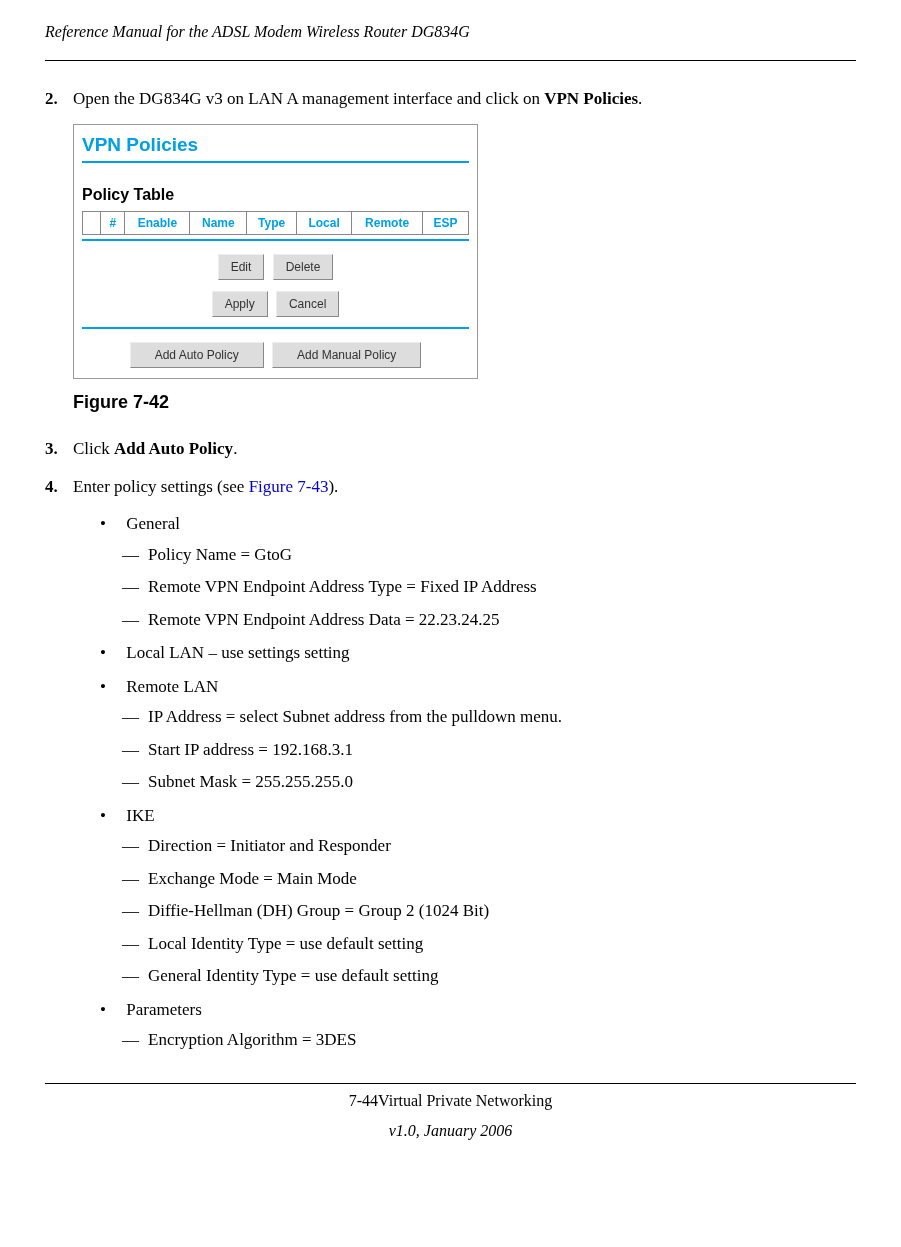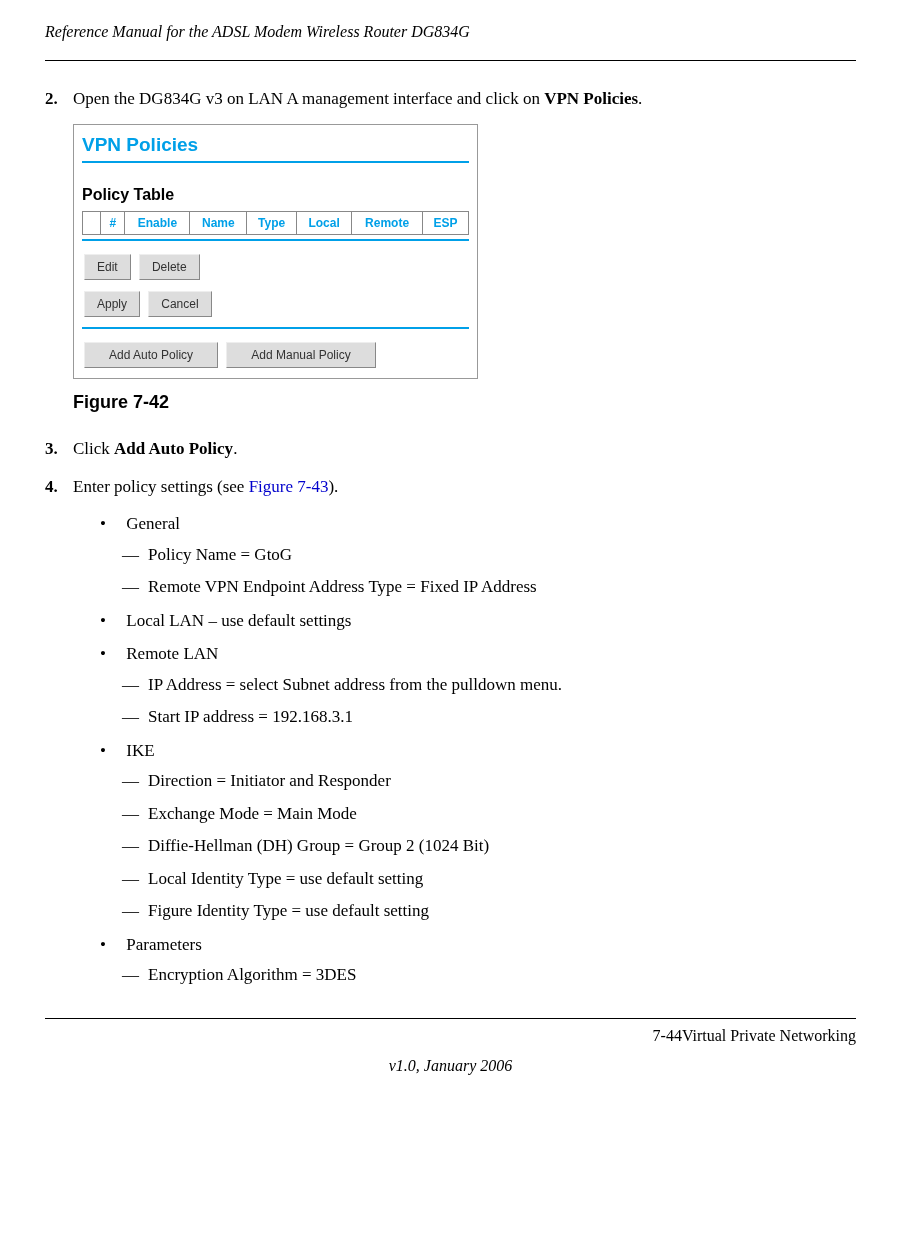--- a/index.html
+++ b/index.html
@@ -87,21 +87,21 @@
       background: #fff;
     }
     .vpn-table th:first-child {
       width: 18px;
     }
     .blue-line {
       border-top: 2px solid #00A0E8;
       margin: 4px 0 12px 0;
     }
     .btn-row {
-      text-align: left;
+      text-align: center;
       margin-bottom: 10px;
     }
     .btn {
       display: inline-block;
       background: #ddd;
       border: 1px solid #888;
       border-top-color: #eee;
       border-left-color: #eee;
       padding: 3px 12px;
       font-family: Arial, sans-serif;
@@ -138,21 +138,21 @@
     }
     .footer {
       margin-top: 30px;
     }
     .footer-line {
       border-top: 1px solid #000;
       margin-bottom: 5px;
     }
     .footer-row {
       display: flex;
-      justify-content: flex-end;
+      justify-content: center;
       font-size: 16px;
     }
     .footer-center {
       text-align: center;
       font-style: italic;
       font-size: 16px;
       margin-top: 6px;
     }
   </style>
 </head>
@@ -217,40 +217,42 @@
     <span>Enter policy settings (see </span><span class="link">Figure 7-43</span><span>).</span>
   </div>
 </div>
 
 <div class="bullet-list">
   <div class="bullet-item">
     <span>General</span>
     <div class="dash-list">
       <div class="dash-item"><span>Policy Name = GtoG</span></div>
       <div class="dash-item"><span>Remote VPN Endpoint Address Type = Fixed IP Address</span></div>
-    </div>
-  </div>
-  <div class="bullet-item">
-    <span>Local LAN – use default settings</span>
+      <div class="dash-item"><span>Remote VPN Endpoint Address Data = 22.23.24.25</span></div>
+    </div>
+  </div>
+  <div class="bullet-item">
+    <span>Local LAN – use settings setting</span>
   </div>
   <div class="bullet-item">
     <span>Remote LAN</span>
     <div class="dash-list">
       <div class="dash-item"><span>IP Address = select Subnet address from the pulldown menu.</span></div>
       <div class="dash-item"><span>Start IP address = 192.168.3.1</span></div>
+      <div class="dash-item"><span>Subnet Mask = 255.255.255.0</span></div>
     </div>
   </div>
   <div class="bullet-item">
     <span>IKE</span>
     <div class="dash-list">
       <div class="dash-item"><span>Direction = Initiator and Responder</span></div>
       <div class="dash-item"><span>Exchange Mode = Main Mode</span></div>
       <div class="dash-item"><span>Diffie-Hellman (DH) Group = Group 2 (1024 Bit)</span></div>
       <div class="dash-item"><span>Local Identity Type = use default setting</span></div>
-      <div class="dash-item"><span>Figure Identity Type = use default setting</span></div>
+      <div class="dash-item"><span>General Identity Type = use default setting</span></div>
     </div>
   </div>
   <div class="bullet-item">
     <span>Parameters</span>
     <div class="dash-list">
       <div class="dash-item"><span>Encryption Algorithm = 3DES</span></div>
     </div>
   </div>
 </div>
 

